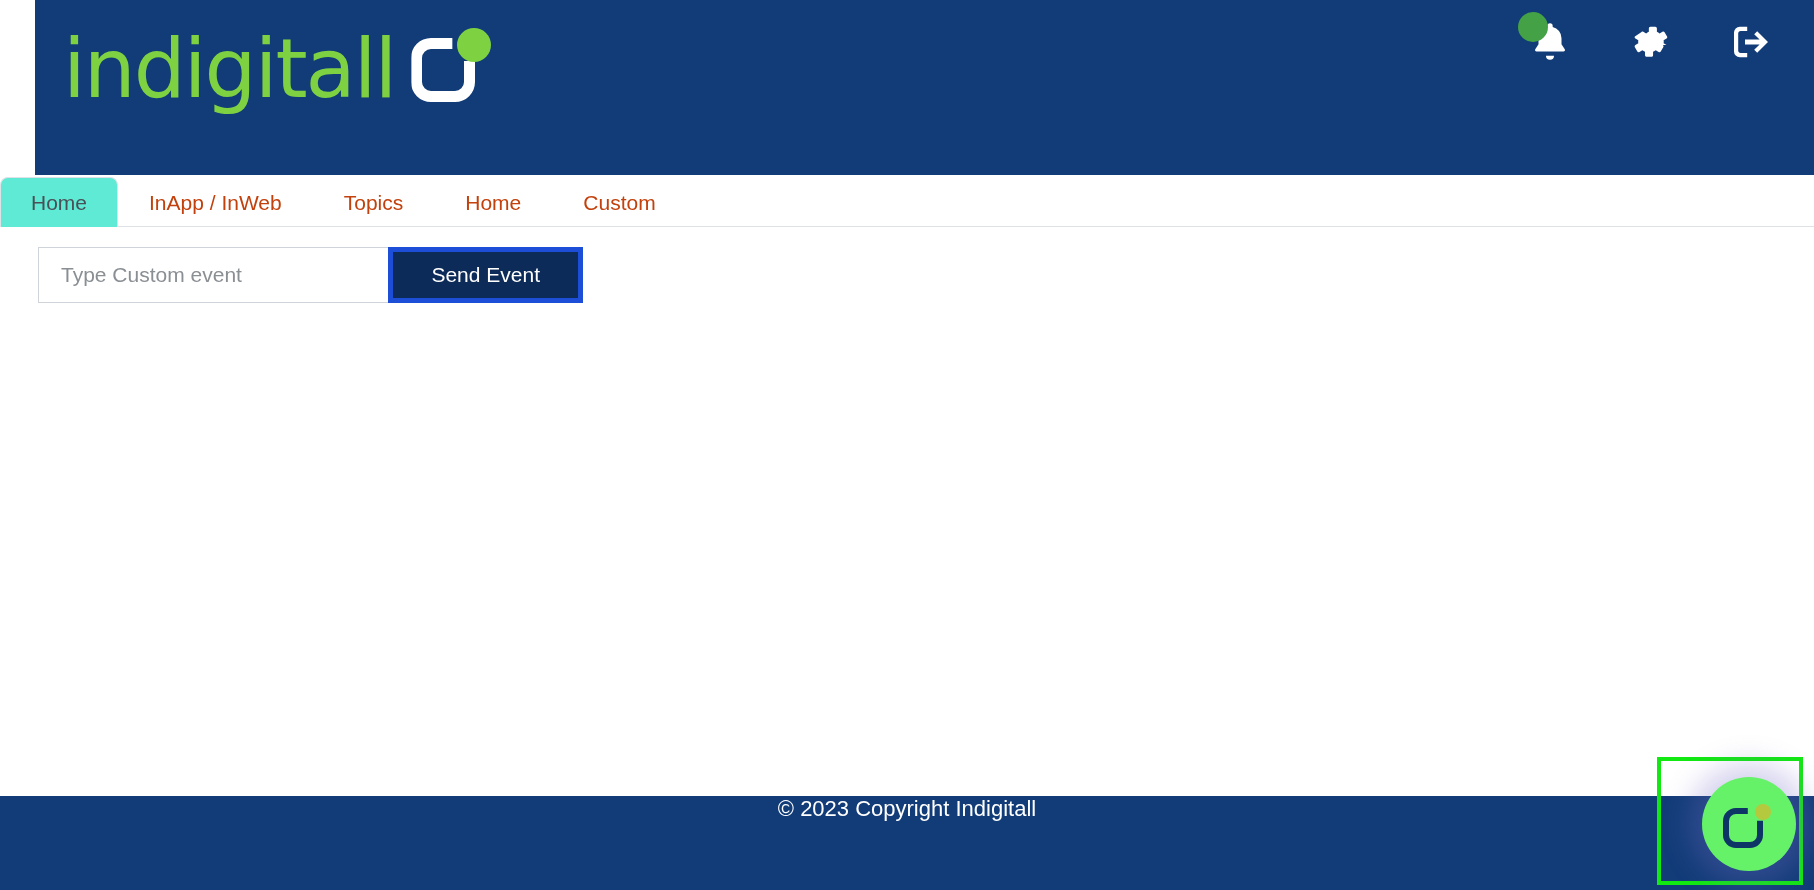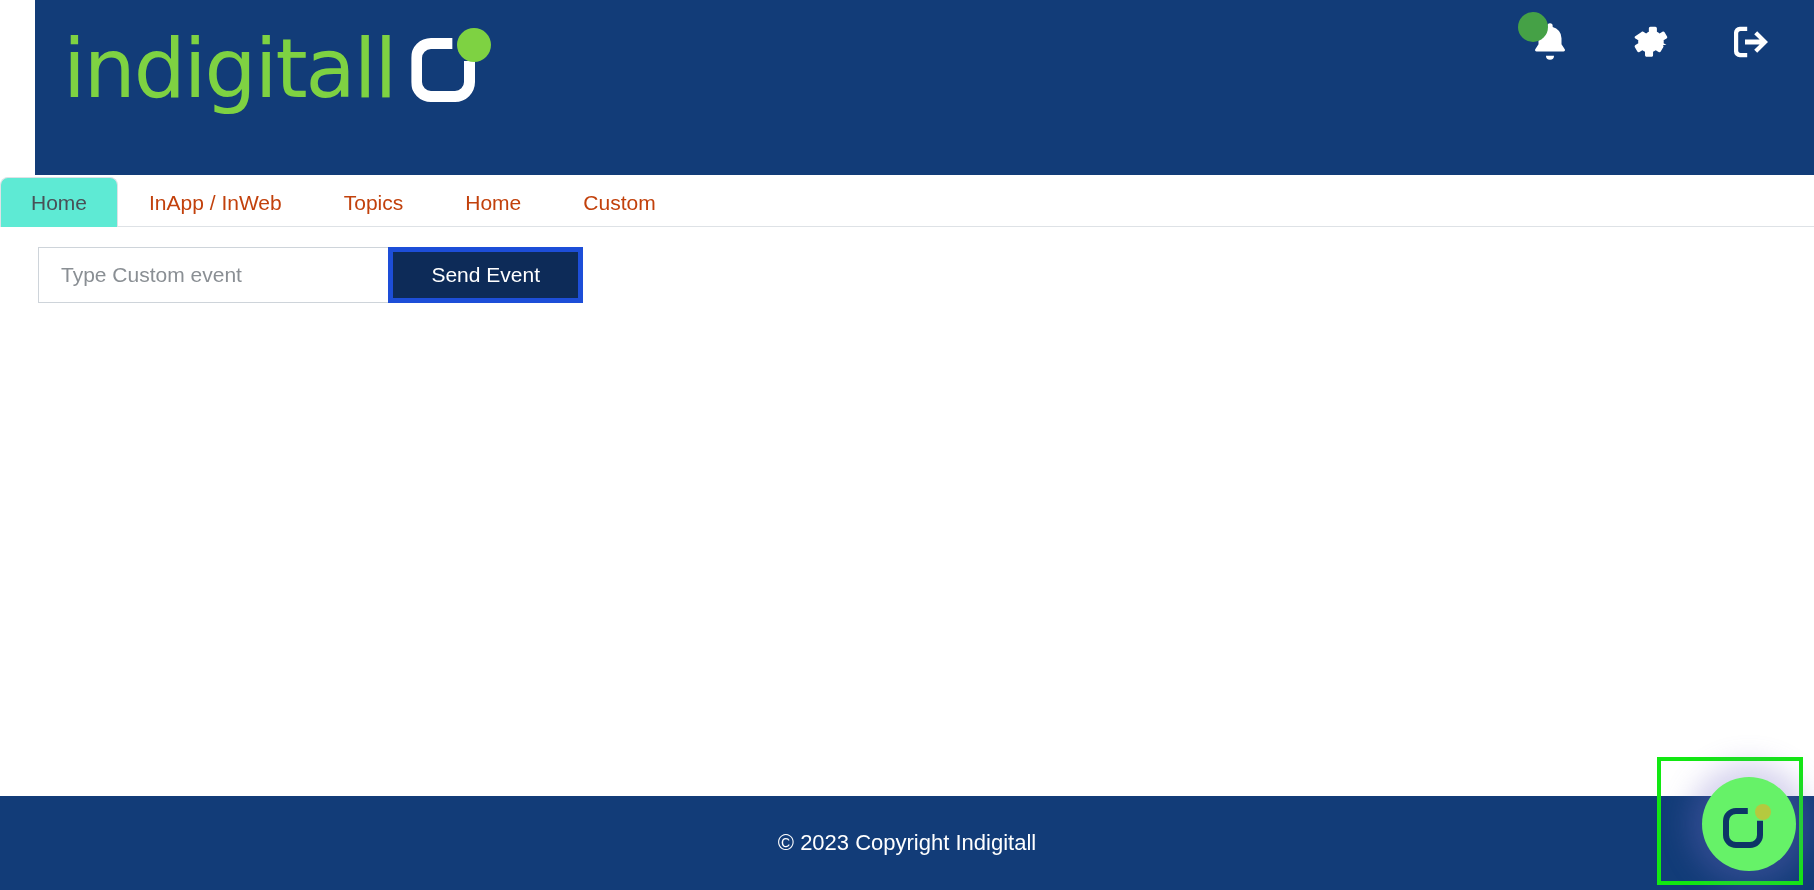--- a/index.html
+++ b/index.html
@@ -182,21 +182,20 @@
     border-radius: 0;
   }
 
   
   .footer {
     flex: 0 0 94px;
     height: 94px;
     background: #123c78;
     color: #ffffff;
     display: flex;
-    align-items: center;
     justify-content: center;
     font-size: 22px;
   }
 
   
   .chat-highlight {
     position: absolute;
     left: 1657px;
     top: 757px;
     width: 146px;

